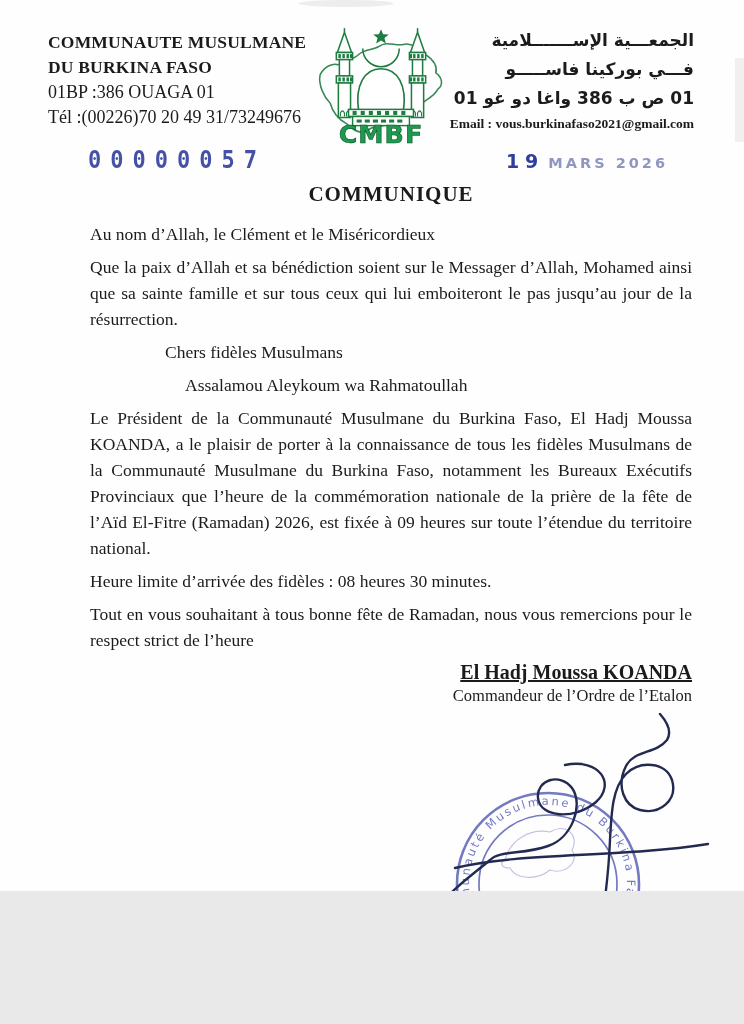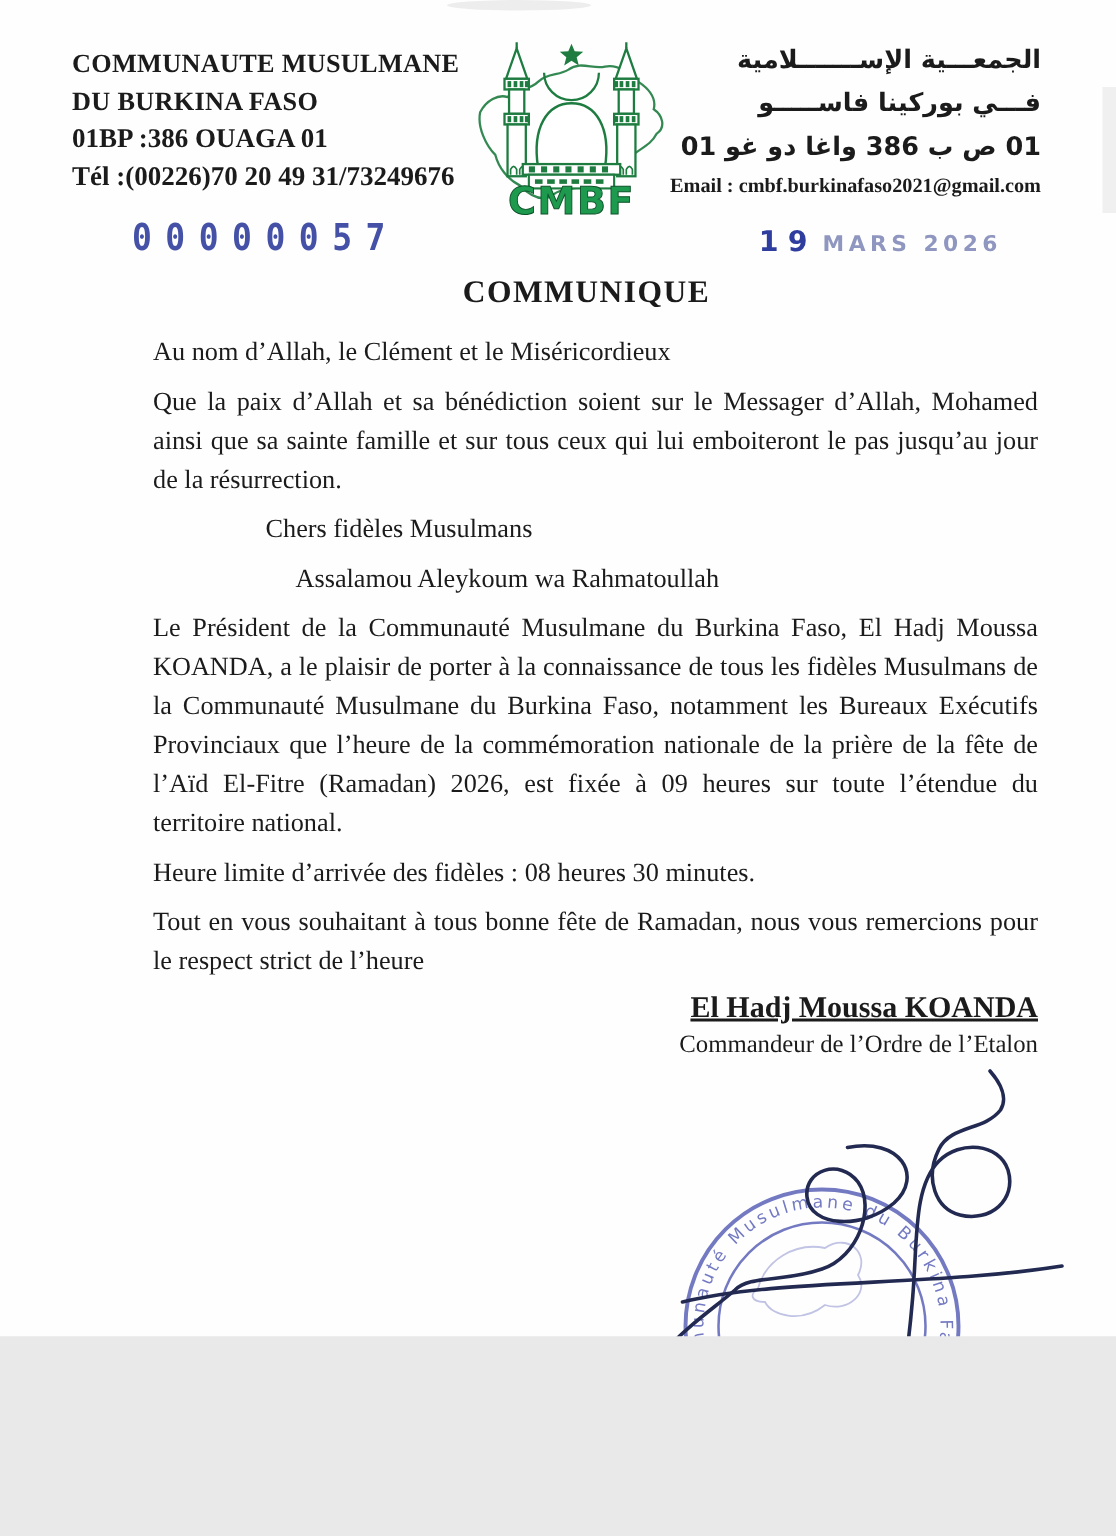--- a/index.html
+++ b/index.html
@@ -4,21 +4,21 @@
 <style>
   html,body{margin:0;padding:0;background:#e9e9e9;}
   .page{
     position:relative;width:744px;height:891px;margin:0 auto;
     background:#fefefe;overflow:hidden;
     font-family:"Liberation Serif","DejaVu Serif",serif;color:#1b1b1b;
   }
   
   .hdr-left{position:absolute;left:48px;top:30px;line-height:25px;}
   .hdr-left .org{font-weight:bold;font-size:17.5px;letter-spacing:.2px;}
-  .hdr-left .addr{font-size:18px;font-weight:bold;}
+  .hdr-left .addr{font-size:18px;}
   .logo{position:absolute;left:314px;top:22px;width:134px;height:124px;}
   .hdr-right{position:absolute;right:50px;top:26px;text-align:right;margin-left:29px;}
   .hdr-right .ar{direction:rtl;font-size:17px;font-weight:bold;line-height:29px;
     font-family:"DejaVu Sans","Liberation Serif",serif;}
   .hdr-right .email{font-size:13.5px;font-weight:bold;margin-top:3px;
     font-family:"Liberation Serif",serif;}
   
   .content{position:absolute;left:90px;right:52px;top:146px;}
   .stamp-row{position:relative;height:32px;}
   .serial{
@@ -33,21 +33,21 @@
     letter-spacing:6px;color:#2f3e9e;
   }
   .datestamp .rest{
     font-family:"DejaVu Sans",sans-serif;font-weight:bold;font-size:14.5px;
     letter-spacing:3px;color:#55609f;opacity:.65;filter:blur(.5px);
   }
   .doc-title{
     text-align:center;font-weight:bold;font-size:21px;letter-spacing:1px;
     margin:4px 0 14px 0;
   }
-  .content p{font-size:17.5px;line-height:26px;margin:0 0 7px 12px;text-align:justify;}
+  .content p{font-size:17.5px;line-height:26px;margin:0 0 7px 0;text-align:justify;}
   .content p.ind1{padding-left:75px;text-align:left;}
   .content p.ind2{padding-left:95px;text-align:left;}
   .sign-block{text-align:right;margin-top:8px;}
   .sign-name{font-size:20px;font-weight:bold;text-decoration:underline;}
   .sign-title{font-size:16.5px;margin-top:2px;}
   
   .overlay{position:absolute;left:60px;top:702px;width:660px;height:310px;pointer-events:none;}
   
   .art-top{position:absolute;left:298px;top:0;width:96px;height:7px;background:#d9d9d9;
     opacity:.45;border-radius:50%;}
@@ -133,21 +133,21 @@
         <rect x="82" y="96" width="5" height="3" fill="#1e7c40" stroke="none"></rect>
       </g>
       <text x="66" y="119" text-anchor="middle" font-family="DejaVu Sans, sans-serif" font-weight="bold" font-size="25" fill="#1d9a4e" stroke="#0c5228" stroke-width=".6" letter-spacing="1">CMBF</text>
     </svg>
   </div>
 
   <div class="hdr-right">
     <div class="ar">الجمعـــية الإســـــــلامية</div>
     <div class="ar">فـــي بوركينا فاســـــو</div>
     <div class="ar">01 ص ب 386 واغا دو غو 01</div>
-    <div class="email">Email : cmbf.burkinafaso2021@gmail.com</div>
+    <div class="email">Email : vous.burkinafaso2021@gmail.com</div>
   </div>
 
   <div class="content">
     <div class="stamp-row">
       <span class="serial">00000057</span>
       <span class="datestamp">
         <span class="day">19</span>
         <span class="rest">MARS 2026</span>
       </span>
     </div>

